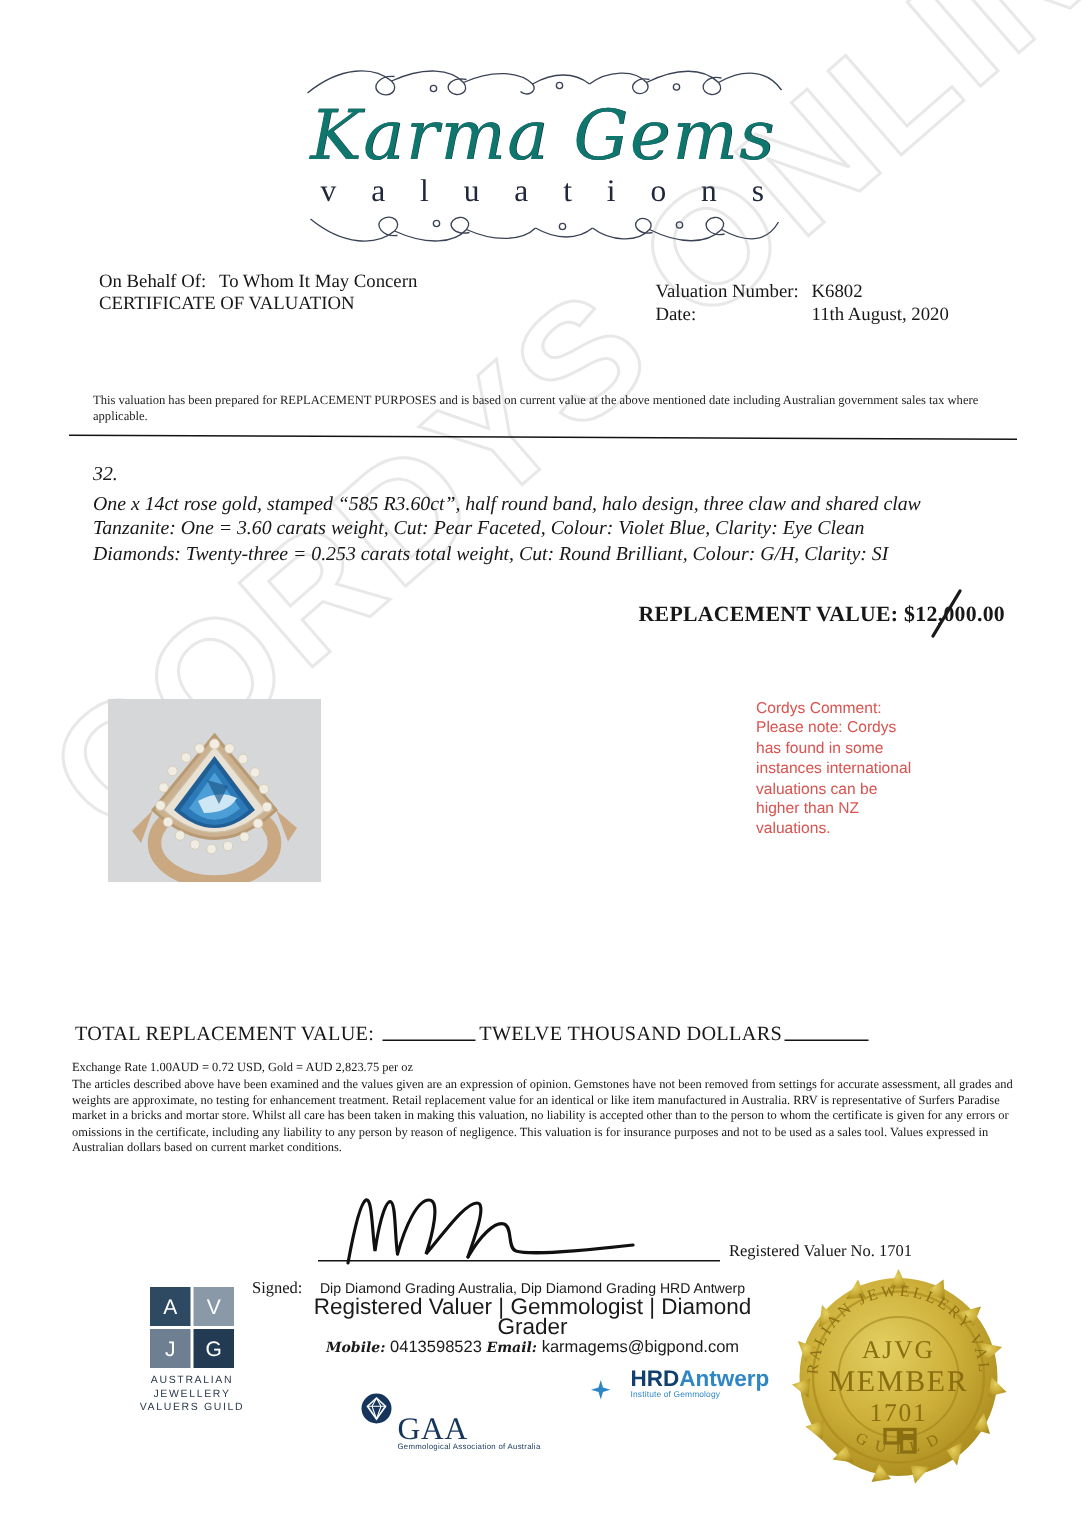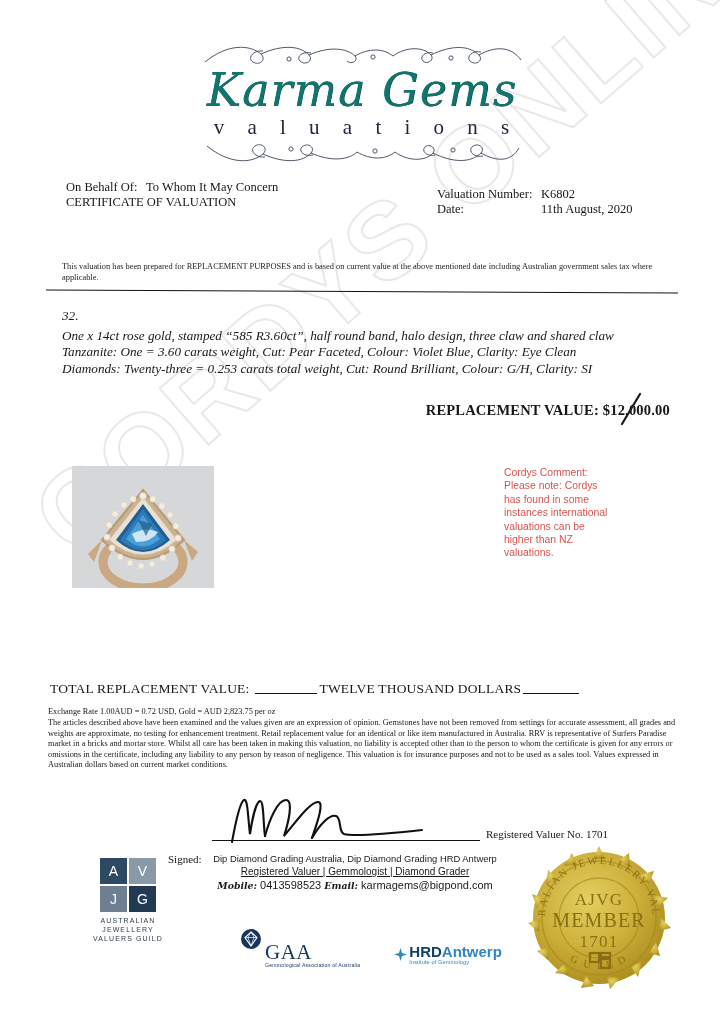--- a/index.html
+++ b/index.html
@@ -174,21 +174,21 @@
   .creds {
     position: absolute; left: 190px; top: 852px; width: 330px; z-index: 6;
     text-align: center;
     font-family: "Liberation Sans", sans-serif;
     color: #1a1a1a;
   }
   .creds .name-line { font-size: 12.8px; line-height: 15px; }
   .creds .name-line .nm { font-size: 13.6px; }
   .creds .name-line .quals { font-size: 9.4px; }
   .creds .l2 { font-size: 9.4px; line-height: 13px; }
-  .creds .l3 { font-size: 10px; line-height: 13px; text-decoration: underline; }
+  .creds .l3 { font-size: 15px; line-height: 13px; }
   .creds .l4 { font-size: 11px; line-height: 14px; }
   .creds .script {
     font-family: "DejaVu Serif", serif;
     font-style: italic; font-size: 9.4px; font-weight: 700;
   }
 
   
   .ajvg-logo {
     position: absolute; left: 74px; top: 858px; z-index: 6;
     text-align: center; width: 108px;
@@ -219,21 +219,21 @@
   }
   .gaa { display: flex; align-items: center; gap: 3px; }
   .gaa-txt .big {
     font-family: "Liberation Serif", serif;
     font-size: 21px; color: #16355c; letter-spacing: 0.5px; line-height: 20px; margin-top: 32px;
   }
   .gaa-txt .small {
     font-family: "Liberation Sans", sans-serif;
     font-size: 5.2px; color: #16355c; letter-spacing: 0.2px;
   }
-  .hrd { display: flex; align-items: center; gap: 2px; padding-top: 2px; margin-top: 32px; }
+  .hrd { display: flex; align-items: flex-end; gap: 13px; padding-top: 2px; }
   .hrd-txt .big { font-family: "Liberation Sans", sans-serif; font-size: 15px; line-height: 15px; }
   .hrd-txt .big .a { color: #11406e; font-weight: 700; }
   .hrd-txt .big .b { color: #2f86c5; font-weight: 700; }
   .hrd-txt .small {
     font-family: "Liberation Sans", sans-serif;
     font-size: 5.6px; color: #2f86c5; letter-spacing: 0.1px;
   }
 
   
   .seal { position: absolute; left: 524px; top: 843px; z-index: 7; }

